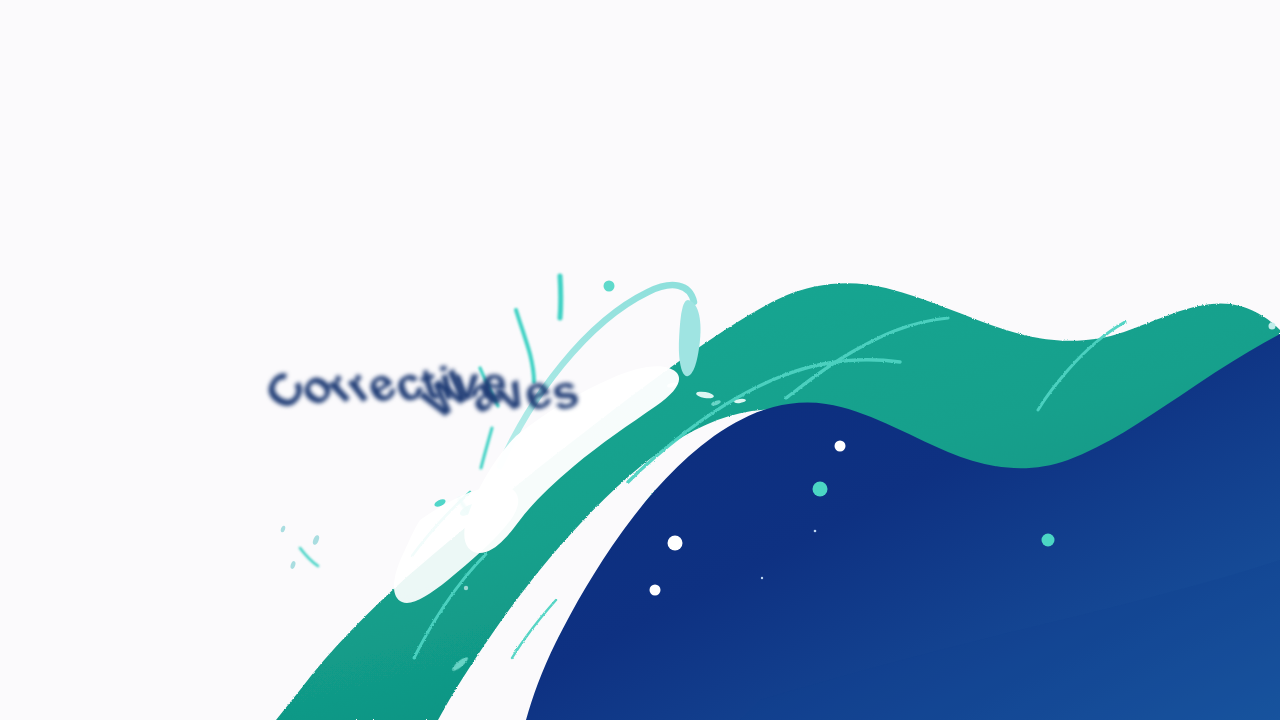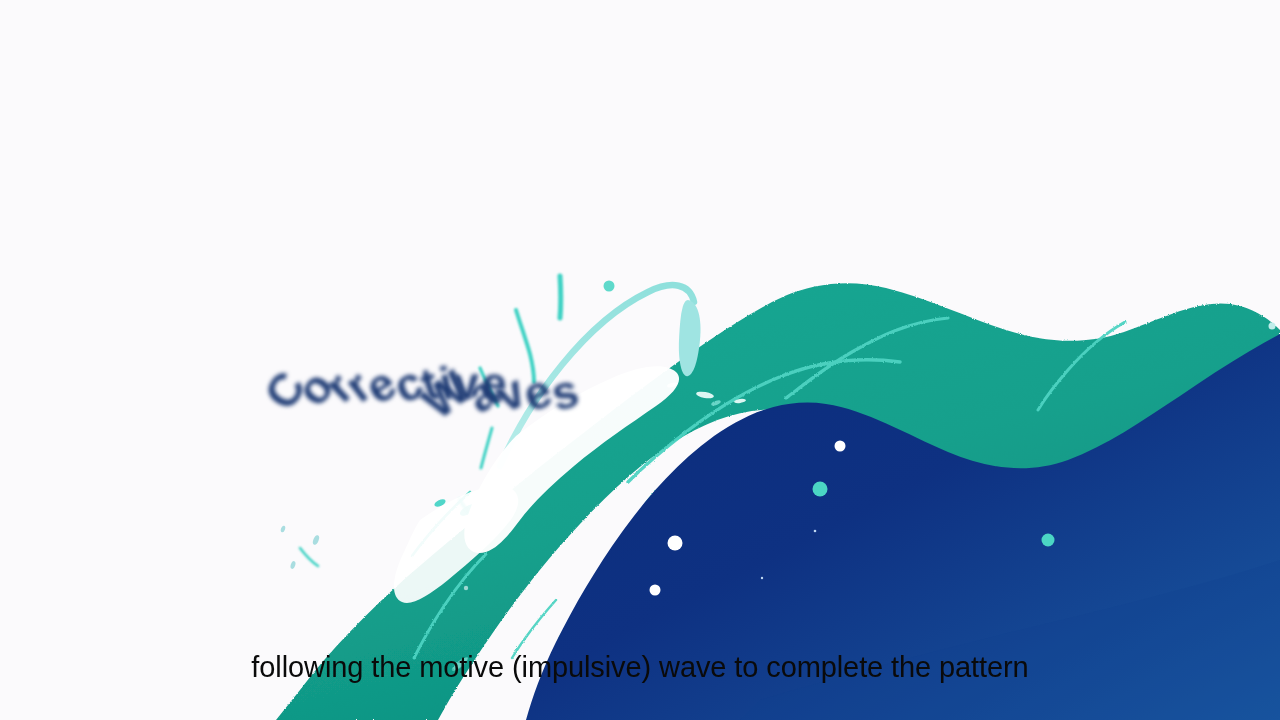--- a/index.html
+++ b/index.html
@@ -229,15 +229,14 @@
 
   <div class="title-layer">
     <div class="word" id="word-corrective" style="color: rgb(31, 60, 117);">
       <span style="transform:rotate(-56deg) translateY(2px)">C</span><span style="transform:rotate(-50deg)">o</span><span style="transform:rotate(-44deg)">r</span><span style="transform:rotate(-38deg)">r</span><span style="transform:rotate(-32deg)">e</span><span style="transform:rotate(-25deg)">c</span><span style="transform:rotate(-18deg)">t</span><span style="transform:rotate(-10deg)">i</span><span style="transform:rotate(-2deg)">v</span><span style="transform:rotate(6deg)">e</span>
     </div>
     <div class="word" id="word-waves" style="color: rgb(31, 60, 117);">
       <span style="transform:rotate(-38deg)">W</span><span style="transform:rotate(-32deg)">a</span><span style="transform:rotate(-26deg)">v</span><span style="transform:rotate(-20deg)">e</span><span style="transform:rotate(-14deg)">s</span>
     </div>
   </div>
 
-  <div id="caption" style="color: rgb(10, 10, 10);">following the motive (impulsive) wave to complete the pattern</div>
 
 </div>
 
 </body></html>

